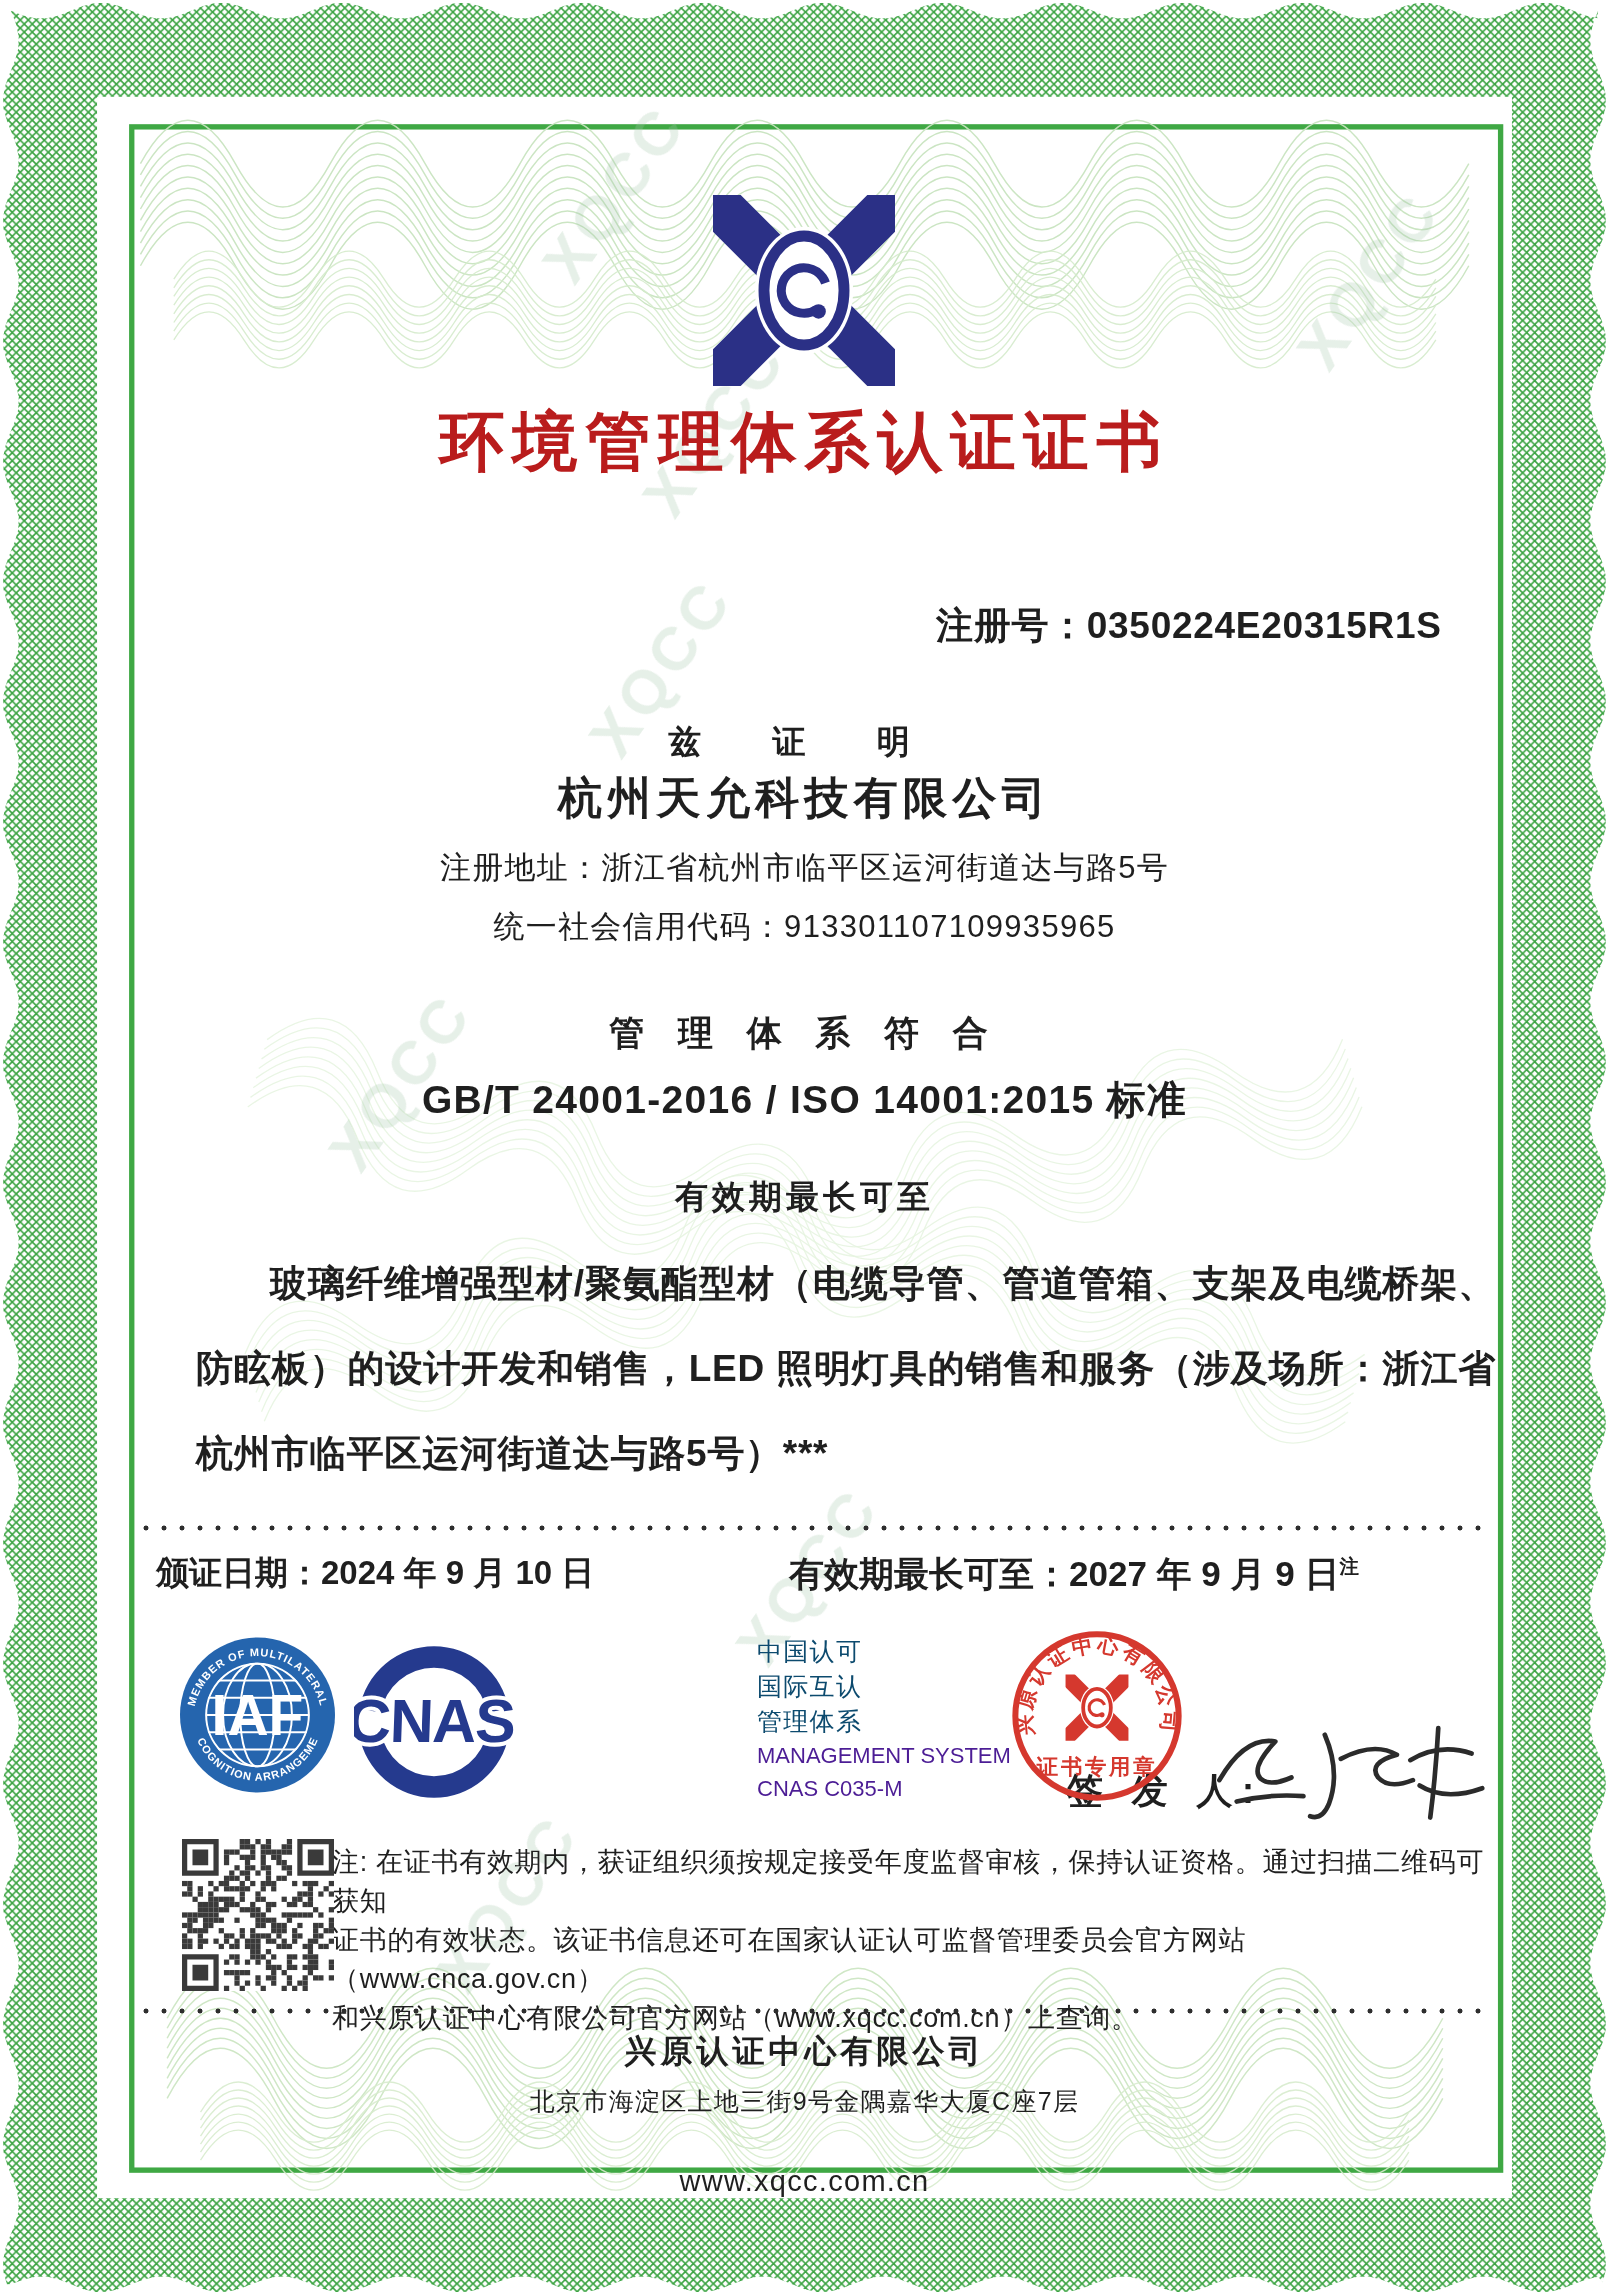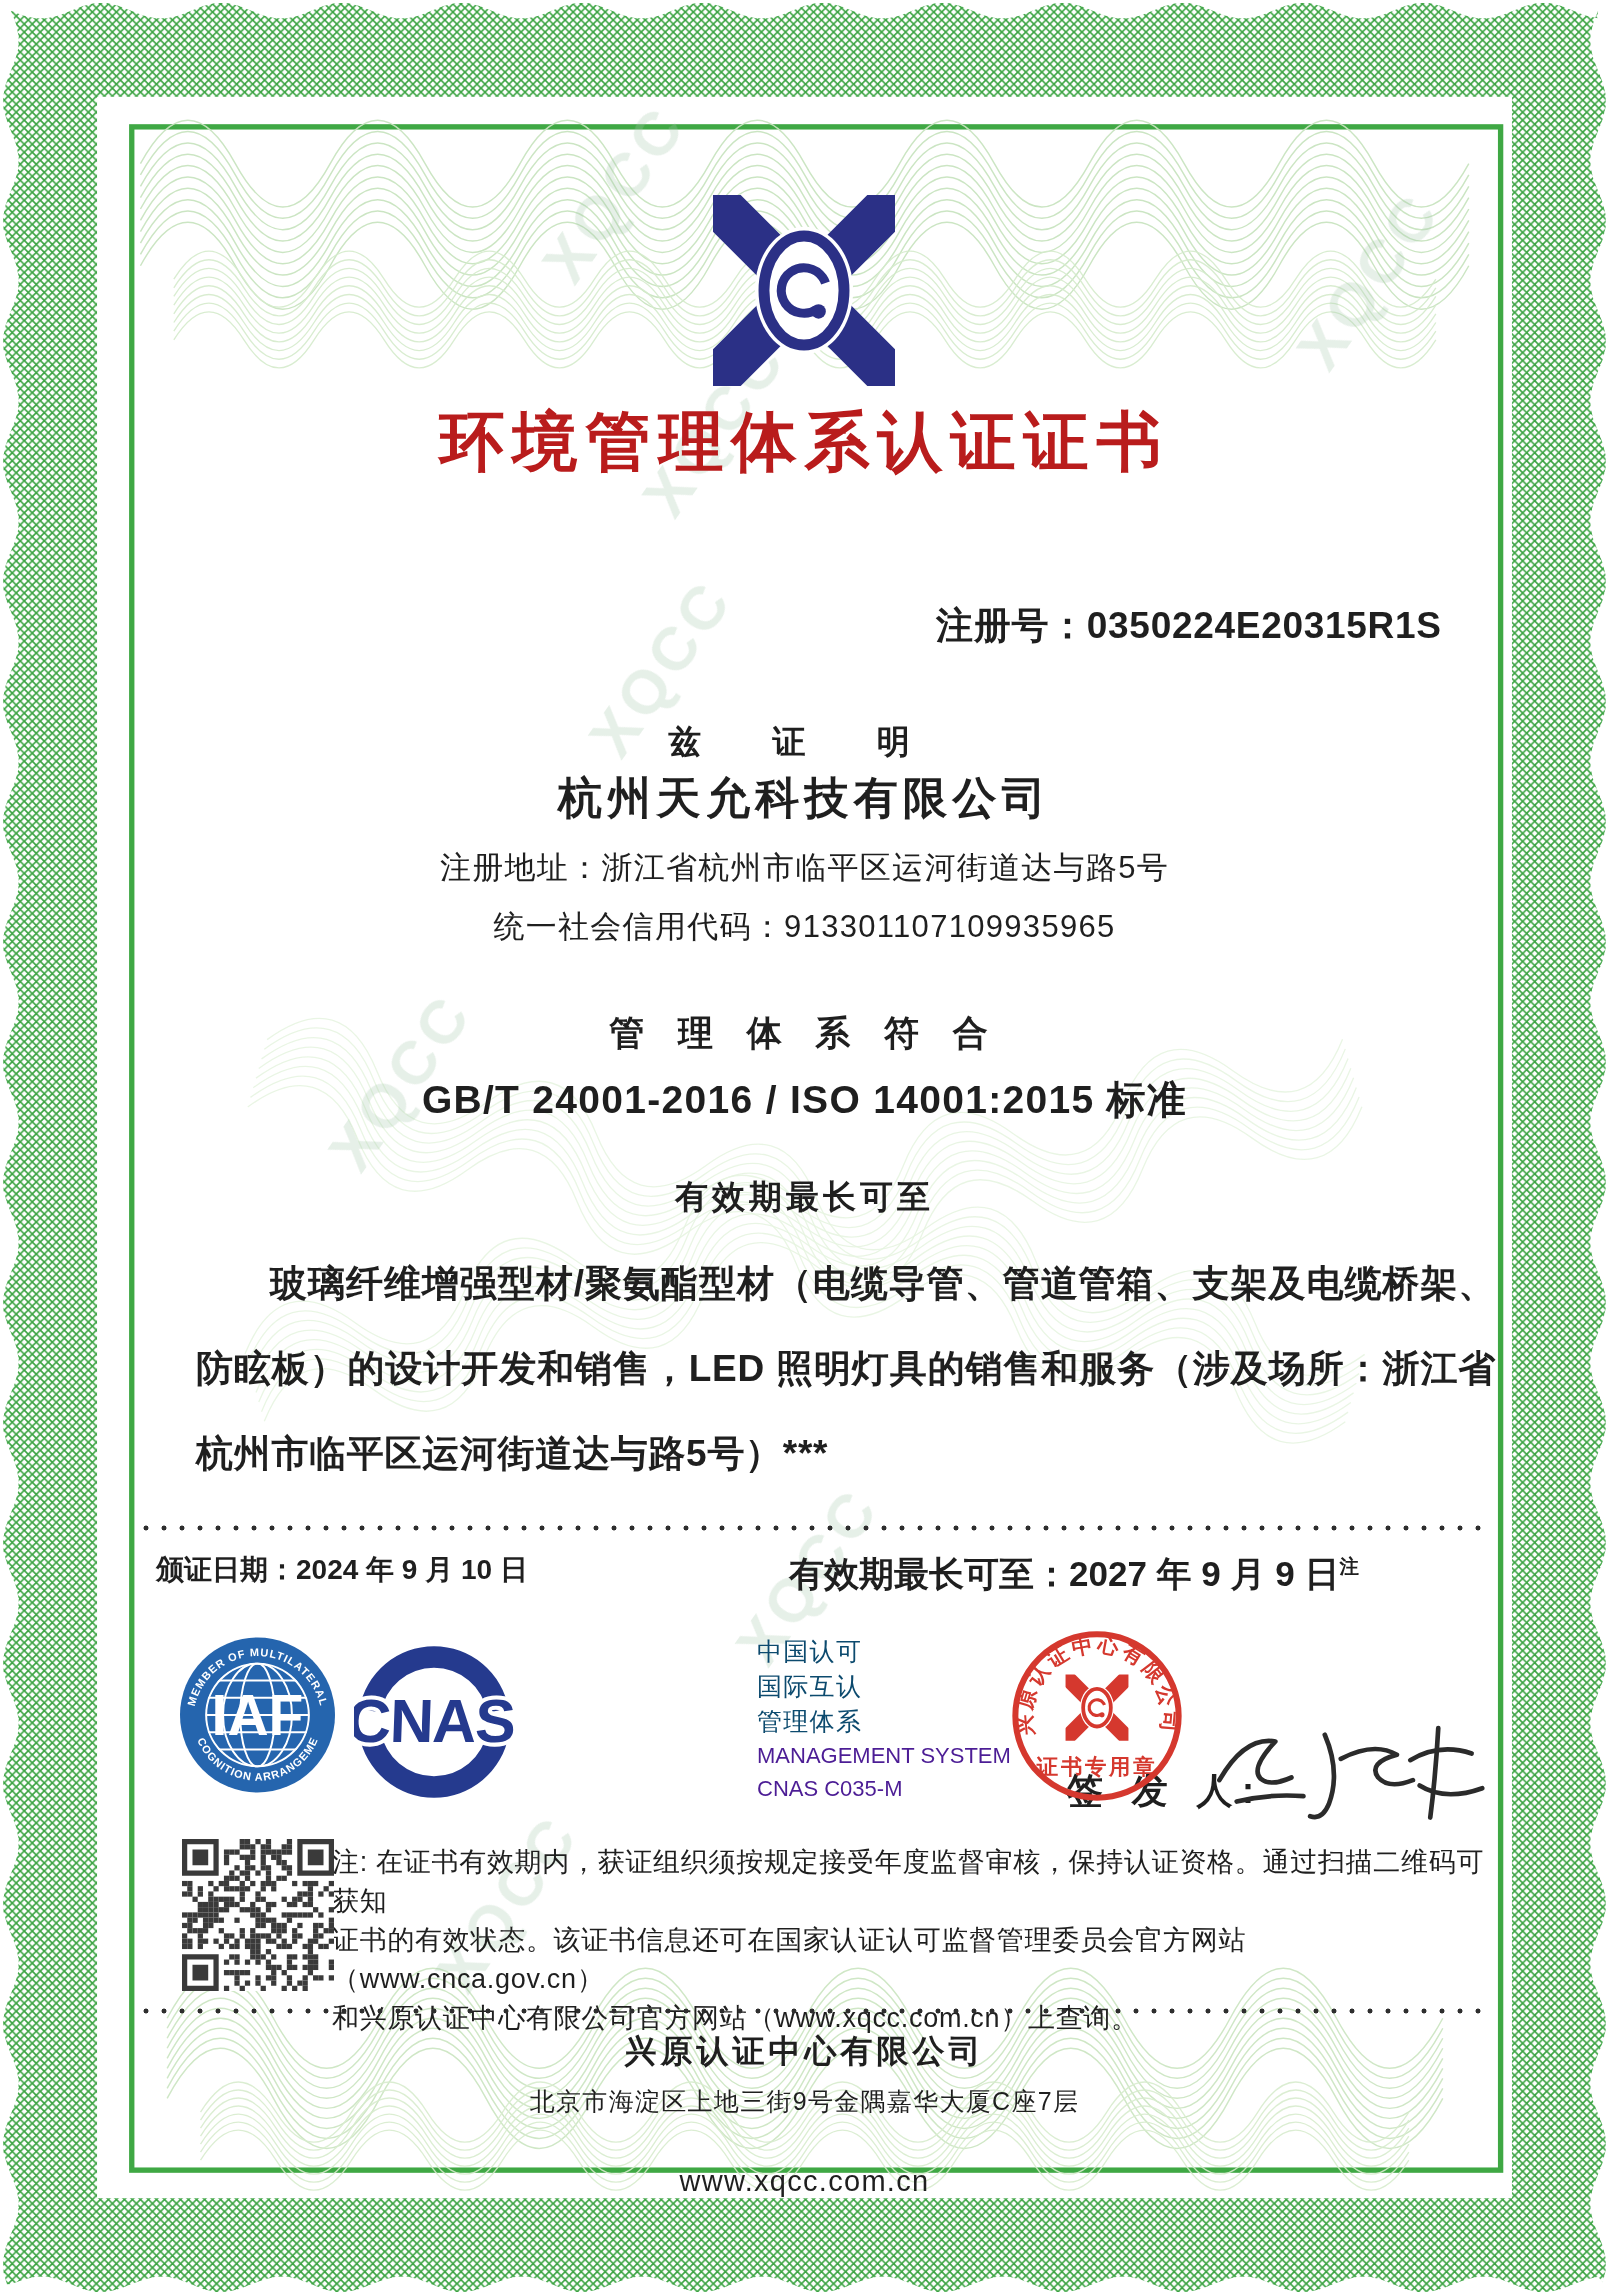--- a/index.html
+++ b/index.html
@@ -16,21 +16,21 @@
   .t-credit{top:906px;font-size:31px;letter-spacing:1.3px;}
   .t-conform{top:1010px;font-size:35px;font-weight:700;letter-spacing:12px;}
   .t-standard{top:1073px;font-size:39px;font-weight:700;letter-spacing:1.3px;}
   .t-scopehead{top:1175px;font-size:33px;font-weight:600;letter-spacing:4px;}
   .t-scope{top:1241px;left:156px;width:1300px;font-size:37px;font-weight:600;line-height:85px;
            text-align:justify;text-align-last:left;text-indent:2em;letter-spacing:0.7px;margin-left:40px;}
   .dotline{position:absolute;z-index:2;height:6px;background-image:radial-gradient(circle,#2e2e2e 2.3px,rgba(0,0,0,0) 2.7px);
            background-size:18px 6px;background-repeat:repeat-x;background-position:0 50%;}
   .dot-top{top:1525px;left:137px;width:1356px;}
   .dot-bottom{top:2008px;left:137px;width:1356px;}
-  .t-issue{top:1551px;left:156px;font-size:28px;font-weight:700;}
+  .t-issue{top:1551px;left:156px;font-size:33px;font-weight:700;}
   .t-valid{top:1551px;left:789px;font-size:35px;font-weight:700;text-align:center;}
   .t-valid sup{font-size:19.4px;vertical-align:super;}
   .accblock{top:1634px;left:757px;z-index:2;}
   .accblock .zh{font-size:25px;line-height:35px;letter-spacing:1.3px;color:#0c4a6e;}
   .accblock .en{font-size:22px;line-height:33px;color:#4c1d95;}
   .t-signer{top:1767px;left:1067px;font-size:36px;letter-spacing:9.4px;font-weight:600;z-index:2;}
   .t-note{top:1843px;left:332px;width:1165px;font-size:27px;line-height:39px;letter-spacing:0.7px;}
   .t-f1{top:2030px;font-size:32px;font-weight:700;letter-spacing:4px;}
   .t-f2{top:2085px;font-size:25px;letter-spacing:1.3px;}
   .t-f3{top:2119px;font-size:29px;letter-spacing:1.3px;margin-top:46px;}

